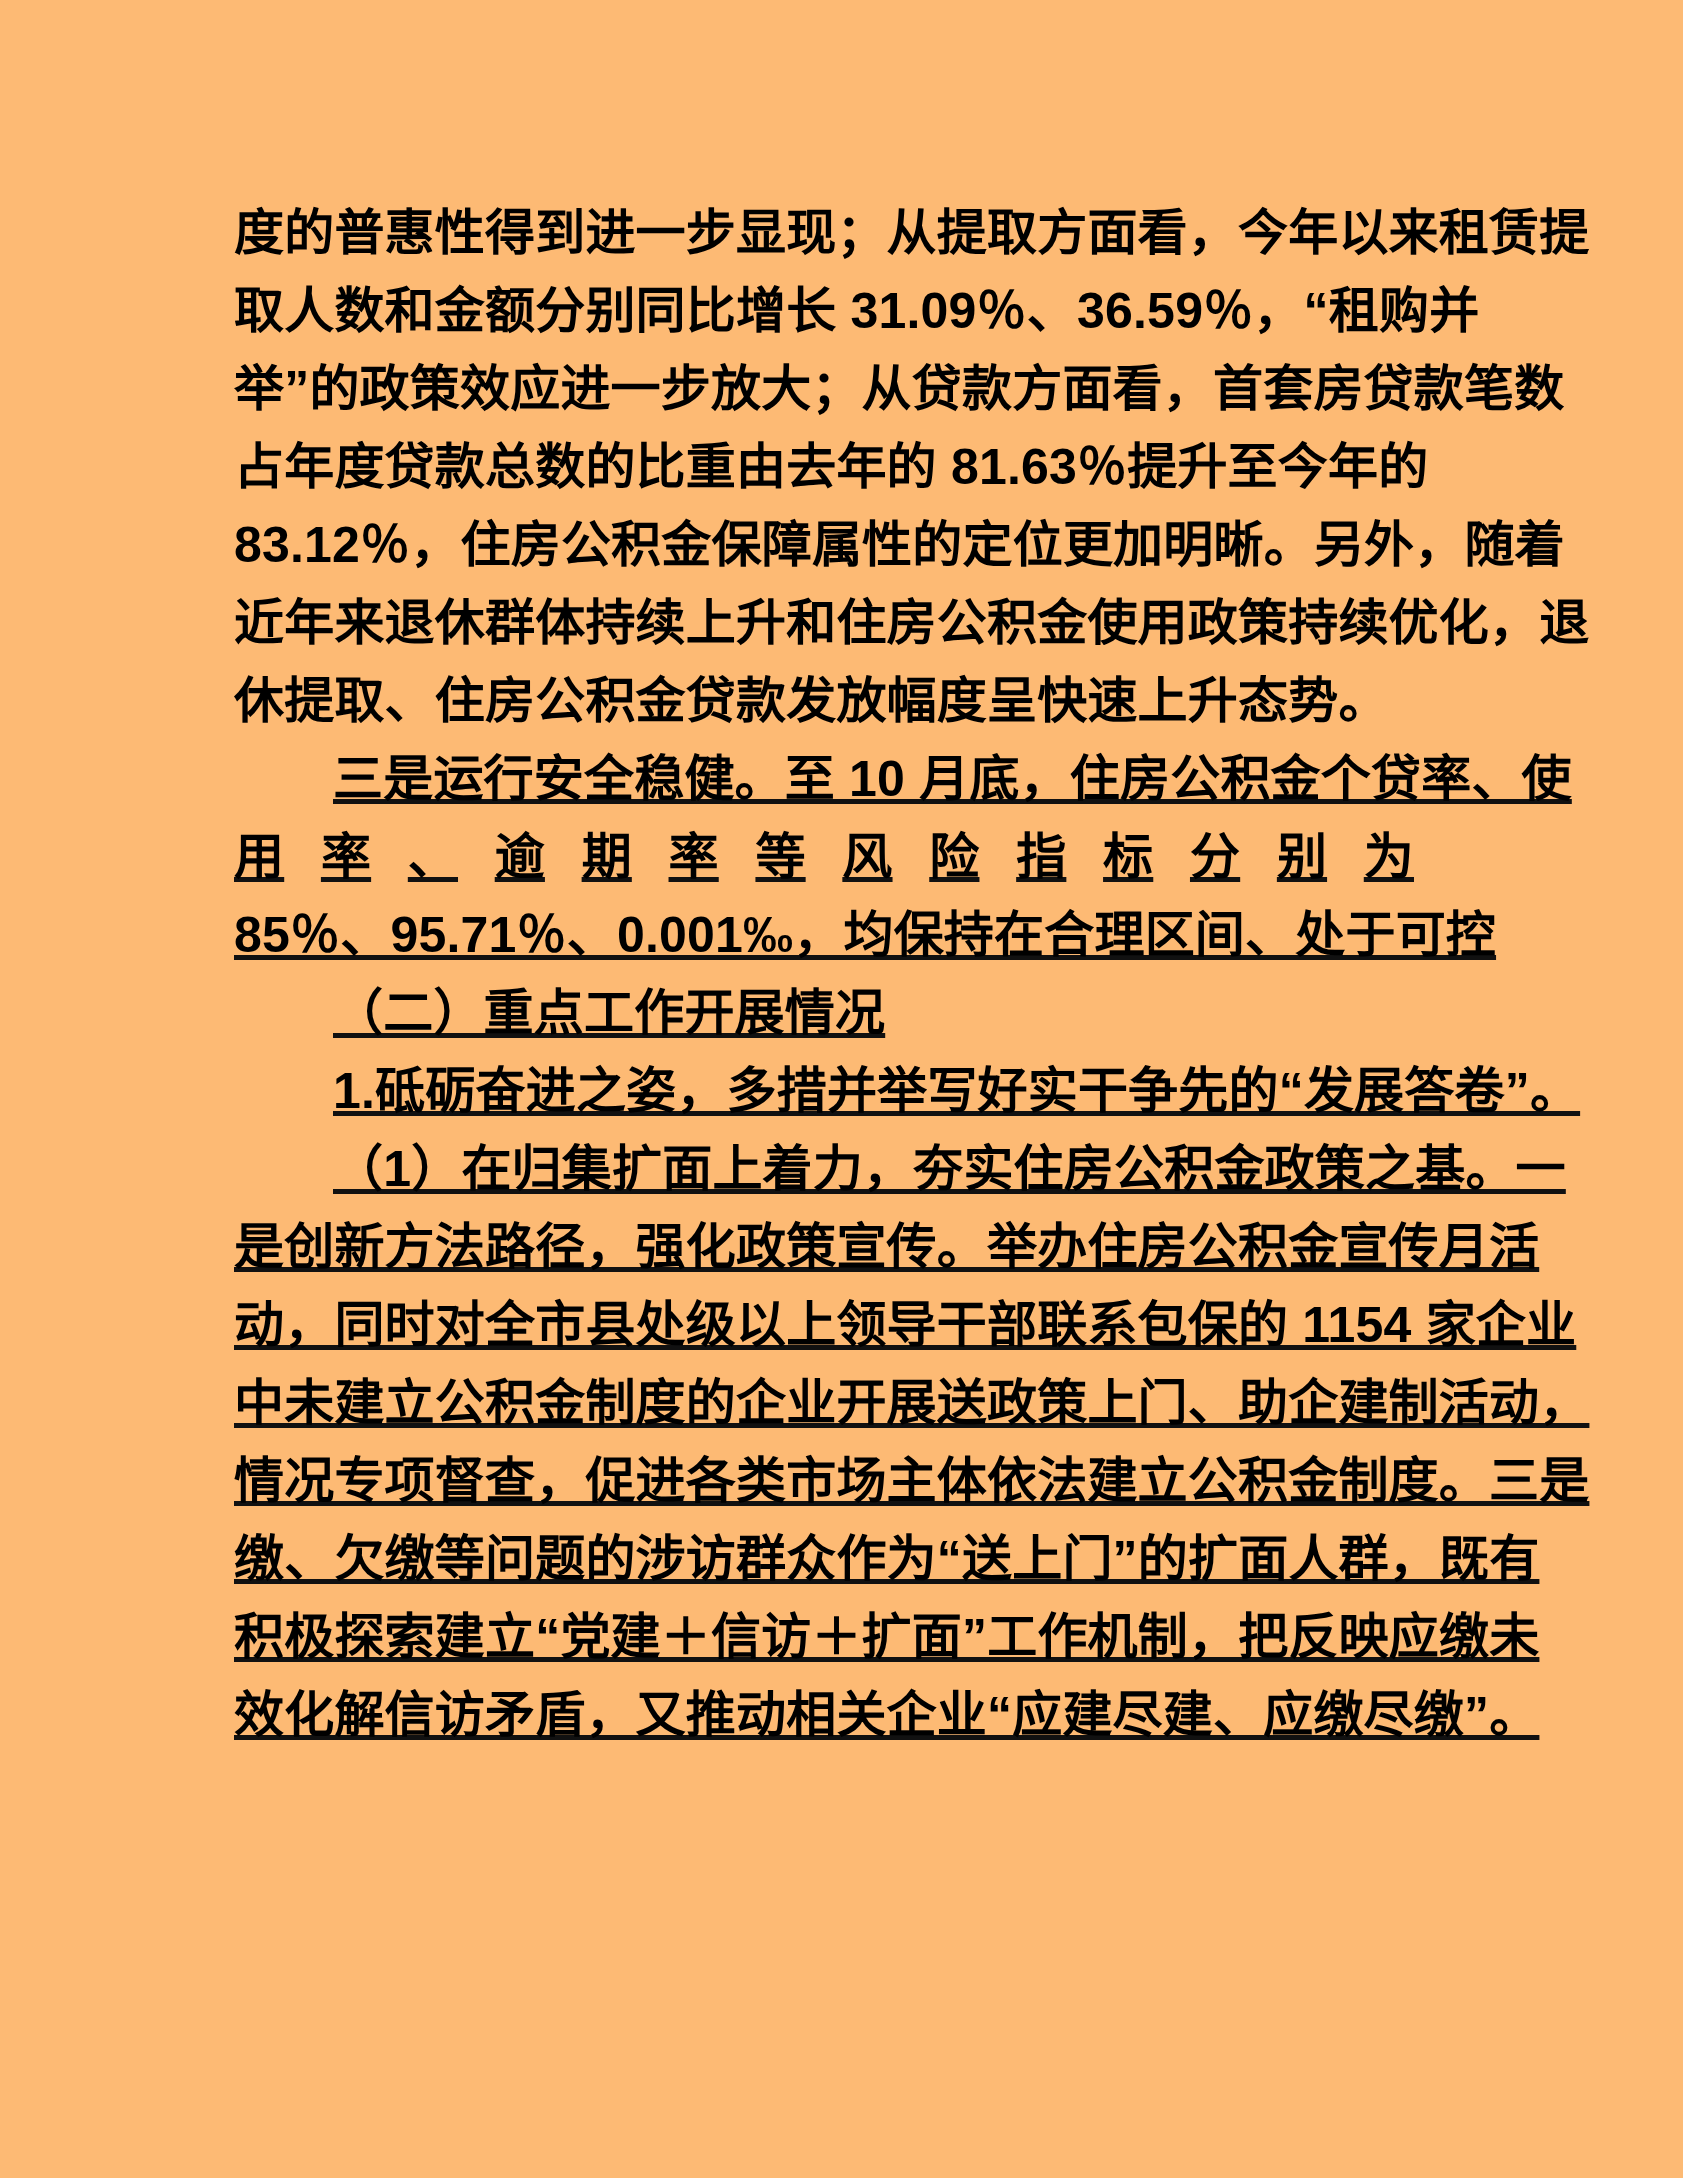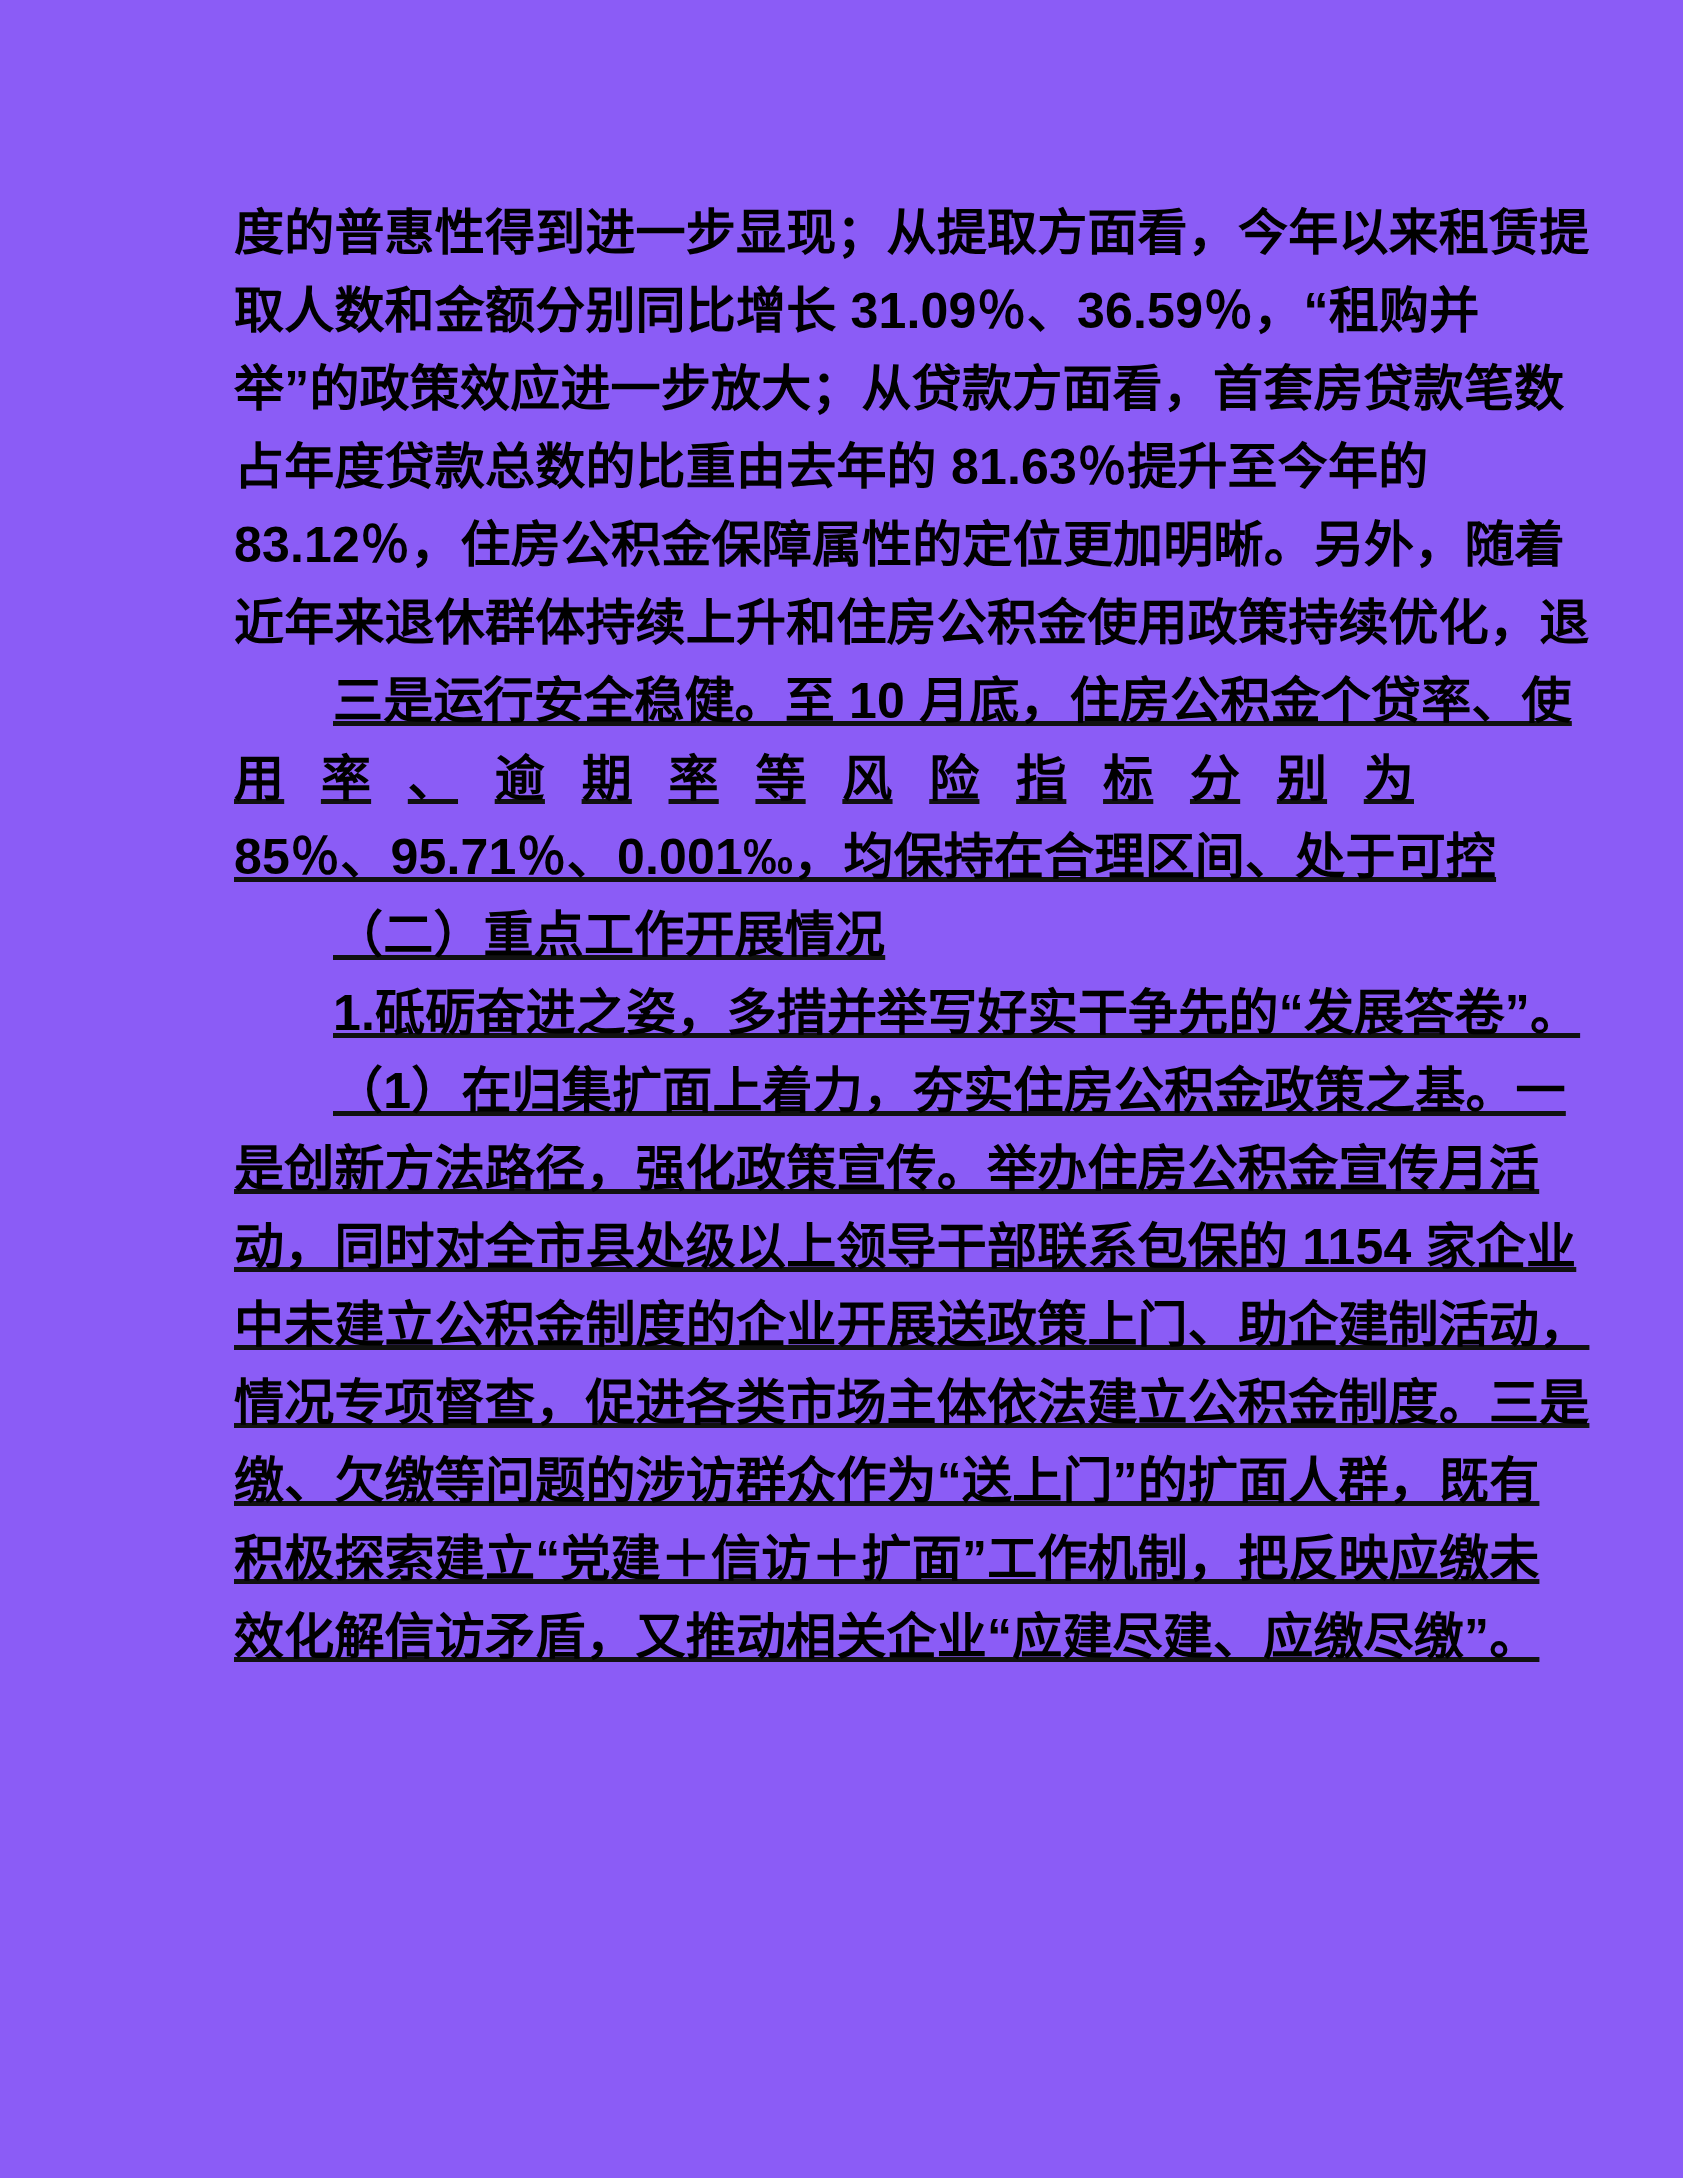--- a/index.html
+++ b/index.html
@@ -9,21 +9,21 @@
     background: #ffffff;
   }
   body {
     font-family: "Liberation Sans", "DejaVu Sans", sans-serif;
     color: #111111;
   }
   .page {
     position: relative;
     width: 1683px;
     height: 2178px;
-    background: #8b5cf6;
+    background: #fdba74;
     margin: 0 auto;
     overflow: hidden;
     box-sizing: border-box;
   }
   .doc-body {
     position: absolute;
     left: 234px;
     top: 194px;
     width: 1180px;
   }
@@ -66,20 +66,21 @@
 <div class="page">
   <div class="doc-body">
 
     <div class="para">
       <span class="line">度的普惠性得到进一步显现；从提取方面看，今年以来租赁提</span>
       <span class="line">取人数和金额分别同比增长 31.09％、36.59％，“租购并</span>
       <span class="line">举”的政策效应进一步放大；从贷款方面看，首套房贷款笔数</span>
       <span class="line">占年度贷款总数的比重由去年的 81.63％提升至今年的</span>
       <span class="line">83.12％，住房公积金保障属性的定位更加明晰。另外，随着</span>
       <span class="line">近年来退休群体持续上升和住房公积金使用政策持续优化，退</span>
+      <span class="line">休提取、住房公积金贷款发放幅度呈快速上升态势。</span>
     </div>
 
     <div class="para">
       <span class="line indent">三是运行安全稳健。至 10 月底，住房公积金个贷率、使</span>
       <span class="line justify-spread" id="justified-line">
           <span>用</span>
           <span>率</span>
           <span>、</span>
           <span>逾</span>
           <span>期</span>

